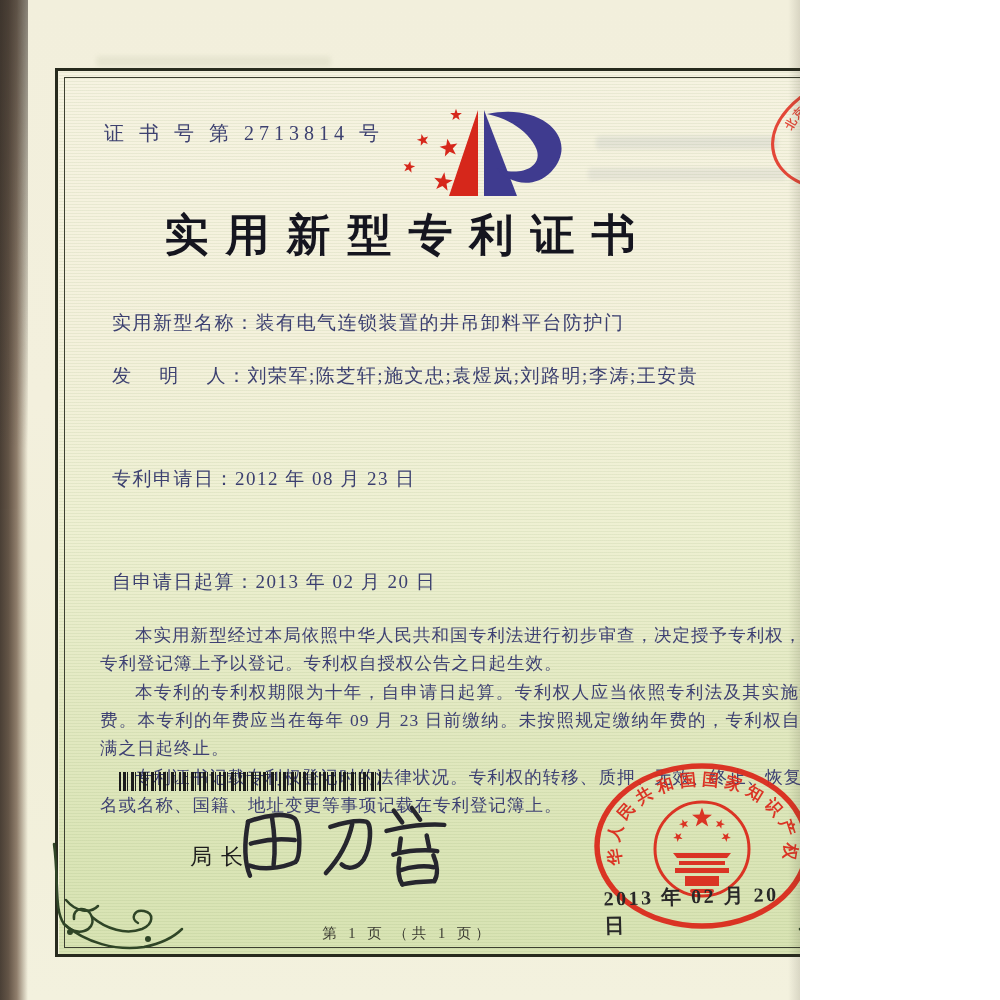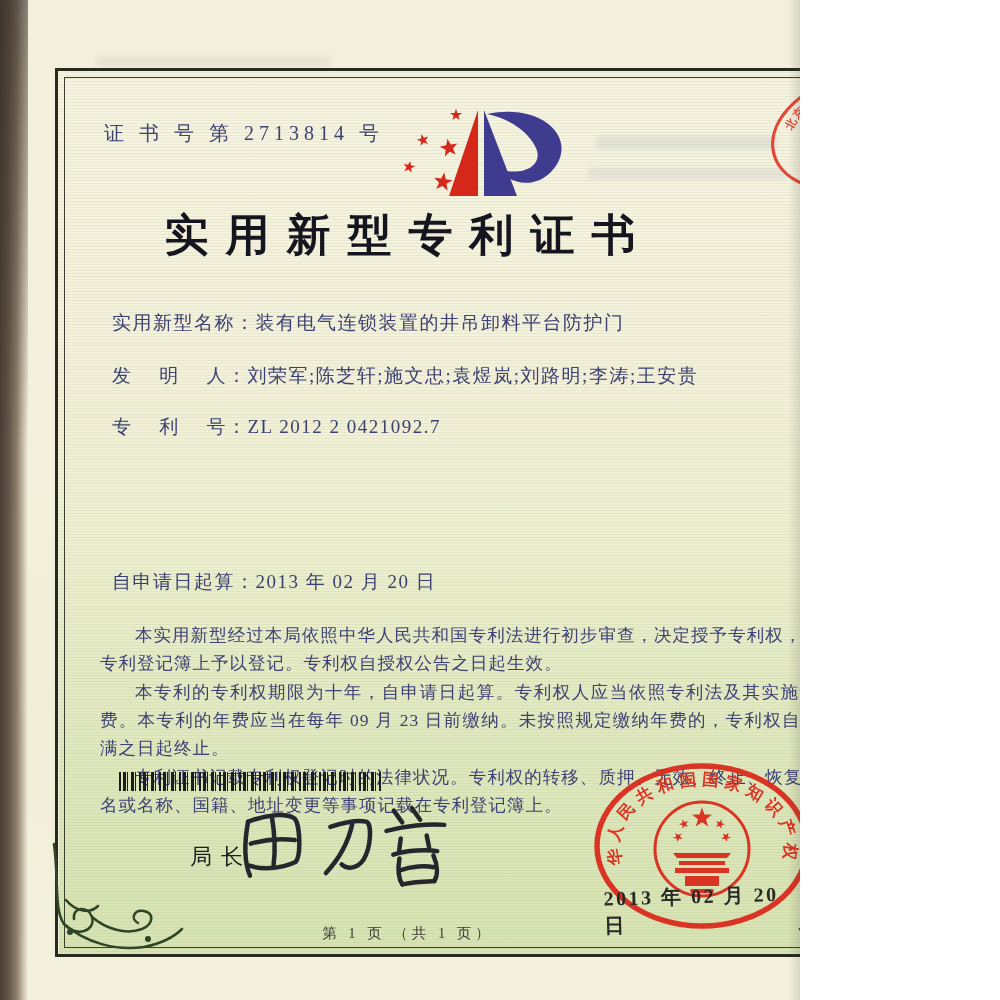--- a/index.html
+++ b/index.html
@@ -87,21 +87,21 @@
     <g fill="#3f3b8f">
       <path d="M101,10 L134,96 L101,96 Z"></path>
       <path d="M104,14 C160,2 198,40 168,72 C152,88 128,86 113,68 C138,78 163,66 152,46 C144,30 124,18 104,14 Z"></path>
     </g>
   </svg>
 
   <div class="title">实用新型专利证书</div>
 
   <div class="field f1"><span>实用新型名称：</span><span>装有电气连锁装置的井吊卸料平台防护门</span></div>
   <div class="field f2"><span>发　 明　 人：</span><span>刘荣军;陈芝轩;施文忠;袁煜岚;刘路明;李涛;王安贵</span></div>
-  <div class="field f3"><span>专　 利　 号：</span><span>ZL 2012 2 0421092.7</span></div>
+  <div class="field f4"><span>专利申请日：</span><span>2012 年 08 月 23 日</span></div>
   <div class="field f6"><span>自申请日起算：</span><span>2013 年 02 月 20 日</span></div>
 
   <div class="paras">
     <p>本实用新型经过本局依照中华人民共和国专利法进行初步审查，决定授予专利权，颁发本证书并在专利登记簿上予以登记。专利权自授权公告之日起生效。</p>
     <p>本专利的专利权期限为十年，自申请日起算。专利权人应当依照专利法及其实施细则规定缴纳年费。本专利的年费应当在每年 09 月 23 日前缴纳。未按照规定缴纳年费的，专利权自应当缴纳年费期满之日起终止。</p>
     <p>专利证书记载专利权登记时的法律状况。专利权的转移、质押、无效、终止、恢复和专利权人的姓名或名称、国籍、地址变更等事项记载在专利登记簿上。</p>
   </div>
 
   <div class="barcode"></div>
 

